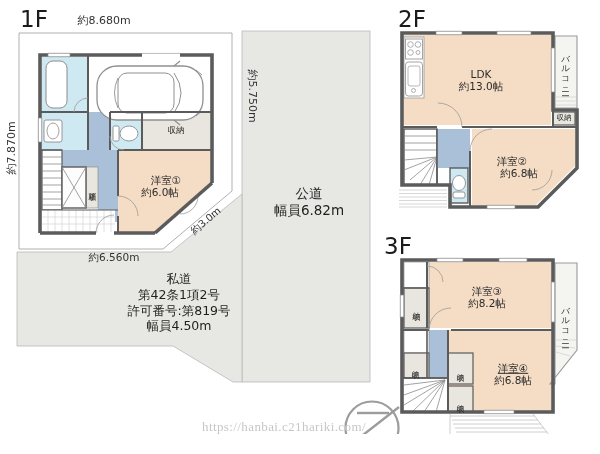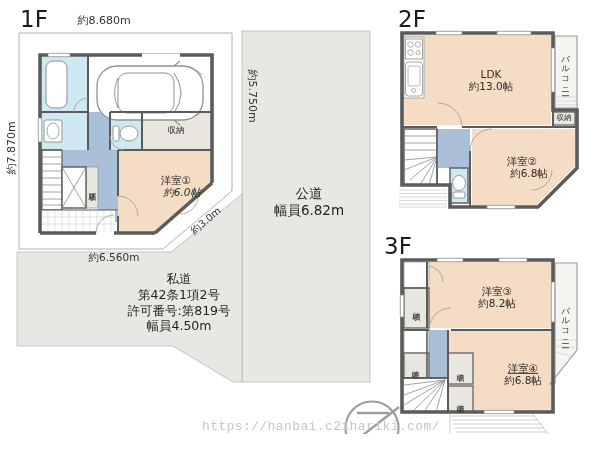--- a/index.html
+++ b/index.html
@@ -10,22 +10,22 @@
   .lbl-tl{position:absolute;white-space:nowrap;color:#1c1c1c;}
   .rot90{transform:translate(-50%,-50%) rotate(90deg);}
   .rotm90{transform:translate(-50%,-50%) rotate(-90deg);}
   .rotm40{transform:translate(-50%,-50%) rotate(-40deg);}
   .vlbl{position:absolute;writing-mode:vertical-rl;text-orientation:upright;white-space:nowrap;
         transform:translate(-50%,-50%);color:#333;letter-spacing:1px;}
   .road-block{position:absolute;transform:translate(-50%,-50%);text-align:center;
               font-weight:500;color:#1f1f1f;line-height:1.26;}
   .floor-label{font-size:23px;font-weight:500;color:#1b1b1b;}
   .dim{font-size:11px;color:#333;}
-  .room-name{font-size:10.5px;color:#2b2b2b;line-height:1.18;margin-left:10px;}
-  .watermark{position:absolute;font-family:Liberation Mono, monospace;
+  .room-name{font-size:10.5px;color:#2b2b2b;line-height:1.18;}
+  .watermark{position:absolute;font-family:Liberation Serif, serif;
              font-size:13px;letter-spacing:0.4px;color:#c7c7c7;}
 </style>
 </head>
 <body>
 
 <div id="stage">
 
   <svg id="plan-svg" width="600" height="454" viewBox="0 0 600 454">
 
     <g>
@@ -301,21 +301,21 @@
     <div>幅員6.82m</div>
   </div>
   <div class="road-block" style="left:179px;top:302px;font-size:12.5px;">
     <div>私道</div>
     <div>第42条1項2号</div>
     <div>許可番号:第819号</div>
     <div>幅員4.50m</div>
   </div>
 
   <div class="lbl room-name" style="left:166px;top:180px;">洋室①</div>
-  <div class="lbl room-name" style="left:172px;top:192px;font-style:italic;">約6.0帖</div>
+  <div class="lbl room-name" style="left:160px;top:192px;">約6.0帖</div>
   <div class="lbl" style="left:176px;top:131px;font-size:8.5px;">収納</div>
   <div class="vlbl" style="left:92px;top:187px;font-size:7.5px;letter-spacing:0;">下駄箱</div>
 
   <div class="lbl room-name" style="left:481px;top:74px;">LDK</div>
   <div class="lbl room-name" style="left:481px;top:86px;">約13.0帖</div>
   <div class="lbl room-name" style="left:512px;top:161px;">洋室②</div>
   <div class="lbl room-name" style="left:519px;top:173px;">約6.8帖</div>
   <div class="vlbl" style="left:566px;top:71px;font-size:8.5px;">バルコニー</div>
   <div class="lbl" style="left:564px;top:118px;font-size:7.5px;">収納</div>
 

